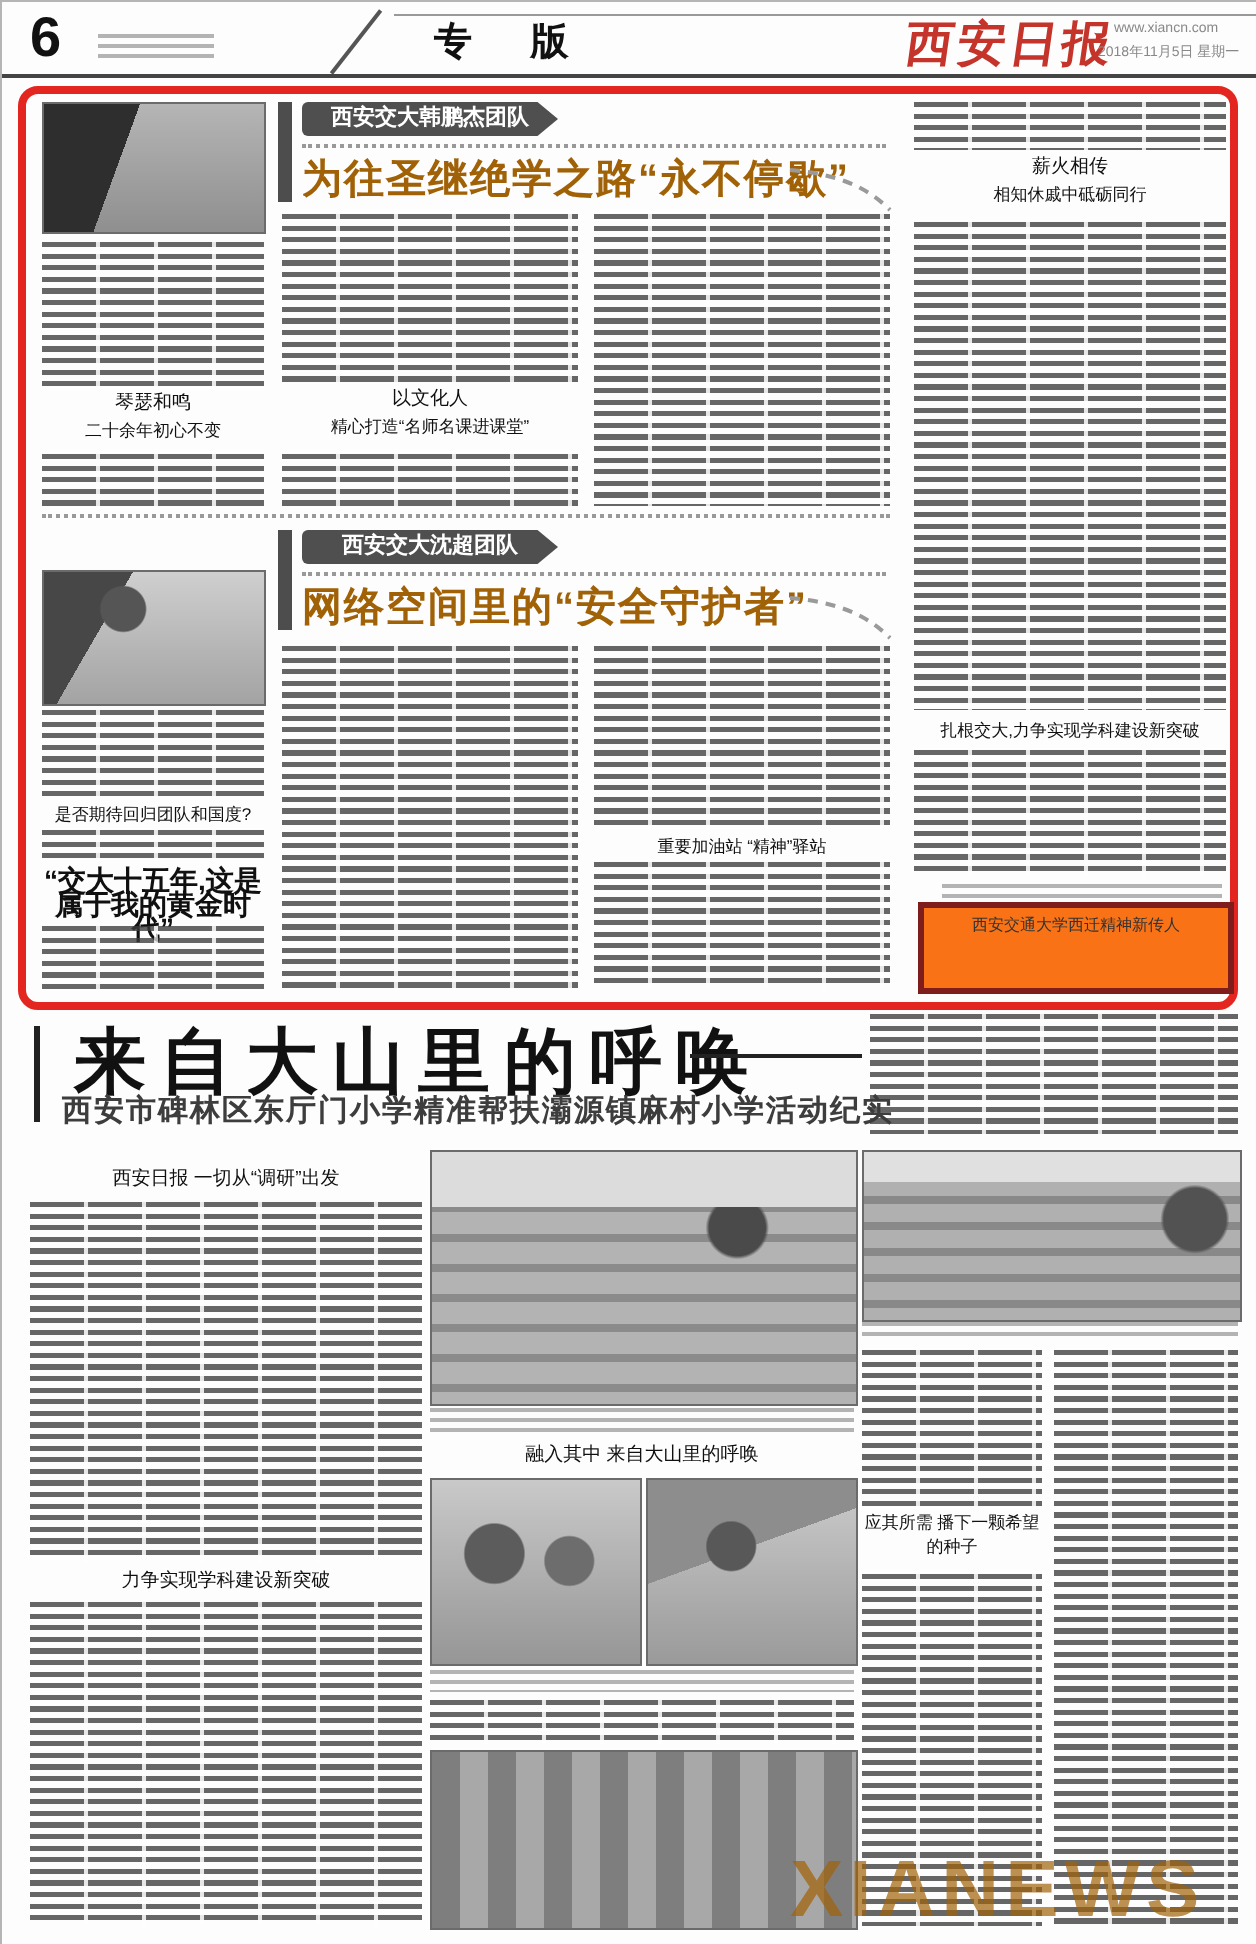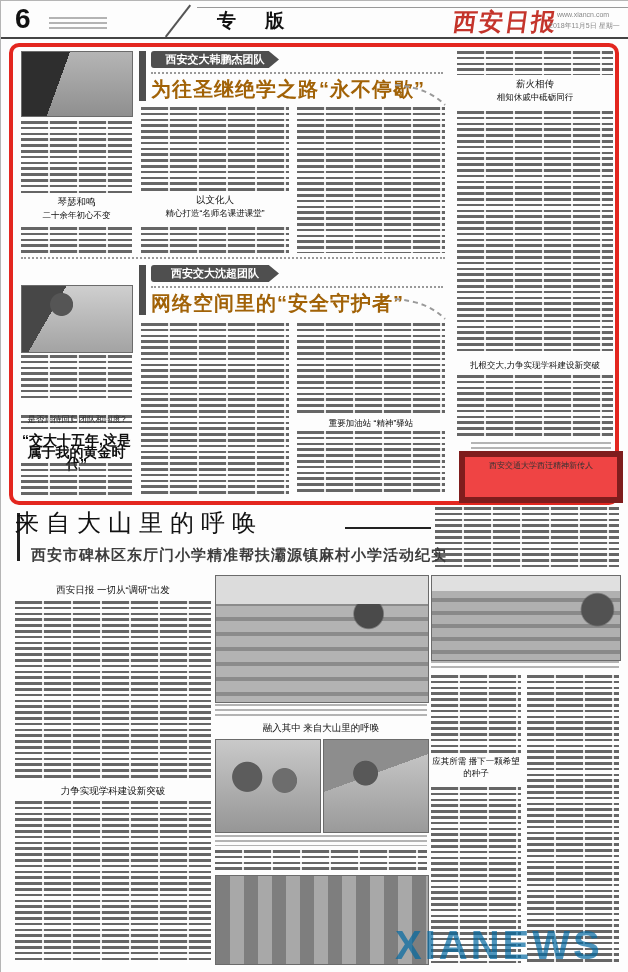--- a/index.html
+++ b/index.html
@@ -22,26 +22,26 @@
           line-height:17px;text-align:center;height:17px;
           clip-path:polygon(0 0,92% 0,100% 50%,92% 100%,0 100%);border-radius:3px;}
   .bar{position:absolute;background:#4d4d4d;}
   .dotted{position:absolute;border-top:2px dotted #999;height:0;}
   .headline{position:absolute;font-weight:bold;font-size:20px;letter-spacing:1px;color:#a16207;white-space:nowrap;}
   .rule{position:absolute;background:#444;}
   #redbox{position:absolute;left:8px;top:42px;width:602px;height:454px;border:4px solid #e3261f;border-radius:10px;}
   #masthead{position:absolute;left:452px;top:5px;font-family:"DejaVu Serif","Liberation Serif",serif;
             font-weight:bold;font-size:24px;color:#c4342b;transform:skewX(-8deg);letter-spacing:2px;}
   .tiny{position:absolute;font-size:7px;color:#888;white-space:nowrap;}
-  #bottom-headline{position:absolute;left:14px;top:506px;font-size:24px;font-weight:normal;letter-spacing:7px;white-space:nowrap;}
+  #bottom-headline{position:absolute;left:36px;top:506px;font-size:36px;font-weight:bold;letter-spacing:7px;white-space:nowrap;}
   #bottom-subtitle{position:absolute;left:30px;top:545px;font-size:15px;font-weight:bold;color:#3d3d3d;letter-spacing:1px;white-space:nowrap;}
-  #banner-box{position:absolute;left:458px;top:450px;width:152px;height:40px;background:#ef4444;border:6px solid #7f1d1d;text-align:center;}
+  #banner-box{position:absolute;left:458px;top:450px;width:152px;height:40px;background:#f97316;border:3px solid #7f1d1d;text-align:center;}
   #banner-box .l1{font-size:8px;color:#333;margin-top:3px;}
   #banner-box .l2{font-size:13.5px;font-weight:bold;letter-spacing:3px;margin-top:2px;}
-  #watermark{position:absolute;left:394px;top:922px;font-size:40px;font-weight:bold;color:#0369a1;
+  #watermark{position:absolute;left:394px;top:922px;font-size:40px;font-weight:bold;color:#a16207;
              opacity:.7;letter-spacing:3px;z-index:9;}
   .quote-sh{font-size:14px;line-height:12px;}
 </style>
 </head>
 <body>
 
 <div id="page">
 
   <div class="abs" style="left:14px;top:2px;font-size:28px;font-weight:bold;">6</div>
   <div class="gk-light" style="left:48px;top:16px;width:58px;height:12px;"></div>
@@ -103,21 +103,21 @@
        linear-gradient(#cfcfcf,#a3a3a3);"></div>
   <div class="bar" style="left:138px;top:264px;width:7px;height:50px;"></div>
   <div class="kicker" style="left:150px;top:264px;width:128px;">西安交大沈超团队</div>
   <div class="dotted" style="left:150px;top:285px;width:292px;"></div>
   <div class="headline" style="left:150px;top:289px;">网络空间里的“安全守护者”</div>
   <svg class="abs" style="left:392px;top:294px;" width="56" height="26">
     <path d="M2 4 C 25 6, 40 12, 52 24" fill="none" stroke="#9a9a9a" stroke-width="2" stroke-dasharray="5 4"></path>
   </svg>
 
   <div class="gk" style="left:20px;top:354px;width:111px;height:44px;"></div>
-  <div class="sh sh-sm" style="left:20px;top:412px;width:111px;">是否期待回归团队和国度?</div>
+  <div class="sh sh-sm" style="left:20px;top:400px;width:111px;">是否期待回归团队和国度?</div>
   <div class="gk" style="left:20px;top:414px;width:111px;height:16px;"></div>
   <div class="sh quote-sh" style="left:20px;top:433px;width:111px;font-weight:bold;">“交大十五年,这是属于我的黄金时代”</div>
   <div class="gk" style="left:20px;top:462px;width:111px;height:32px;"></div>
   <div class="gk" style="left:140px;top:322px;width:148px;height:172px;"></div>
   <div class="gk" style="left:296px;top:322px;width:148px;height:92px;"></div>
   <div class="sh sh-sm" style="left:296px;top:416px;width:148px;">重要加油站 “精神”驿站</div>
   <div class="gk" style="left:296px;top:430px;width:148px;height:64px;"></div>
 
   <div class="abs" style="left:16px;top:512px;width:3px;height:48px;background:#222;"></div>
   <div id="bottom-headline">来自大山里的呼唤</div>

